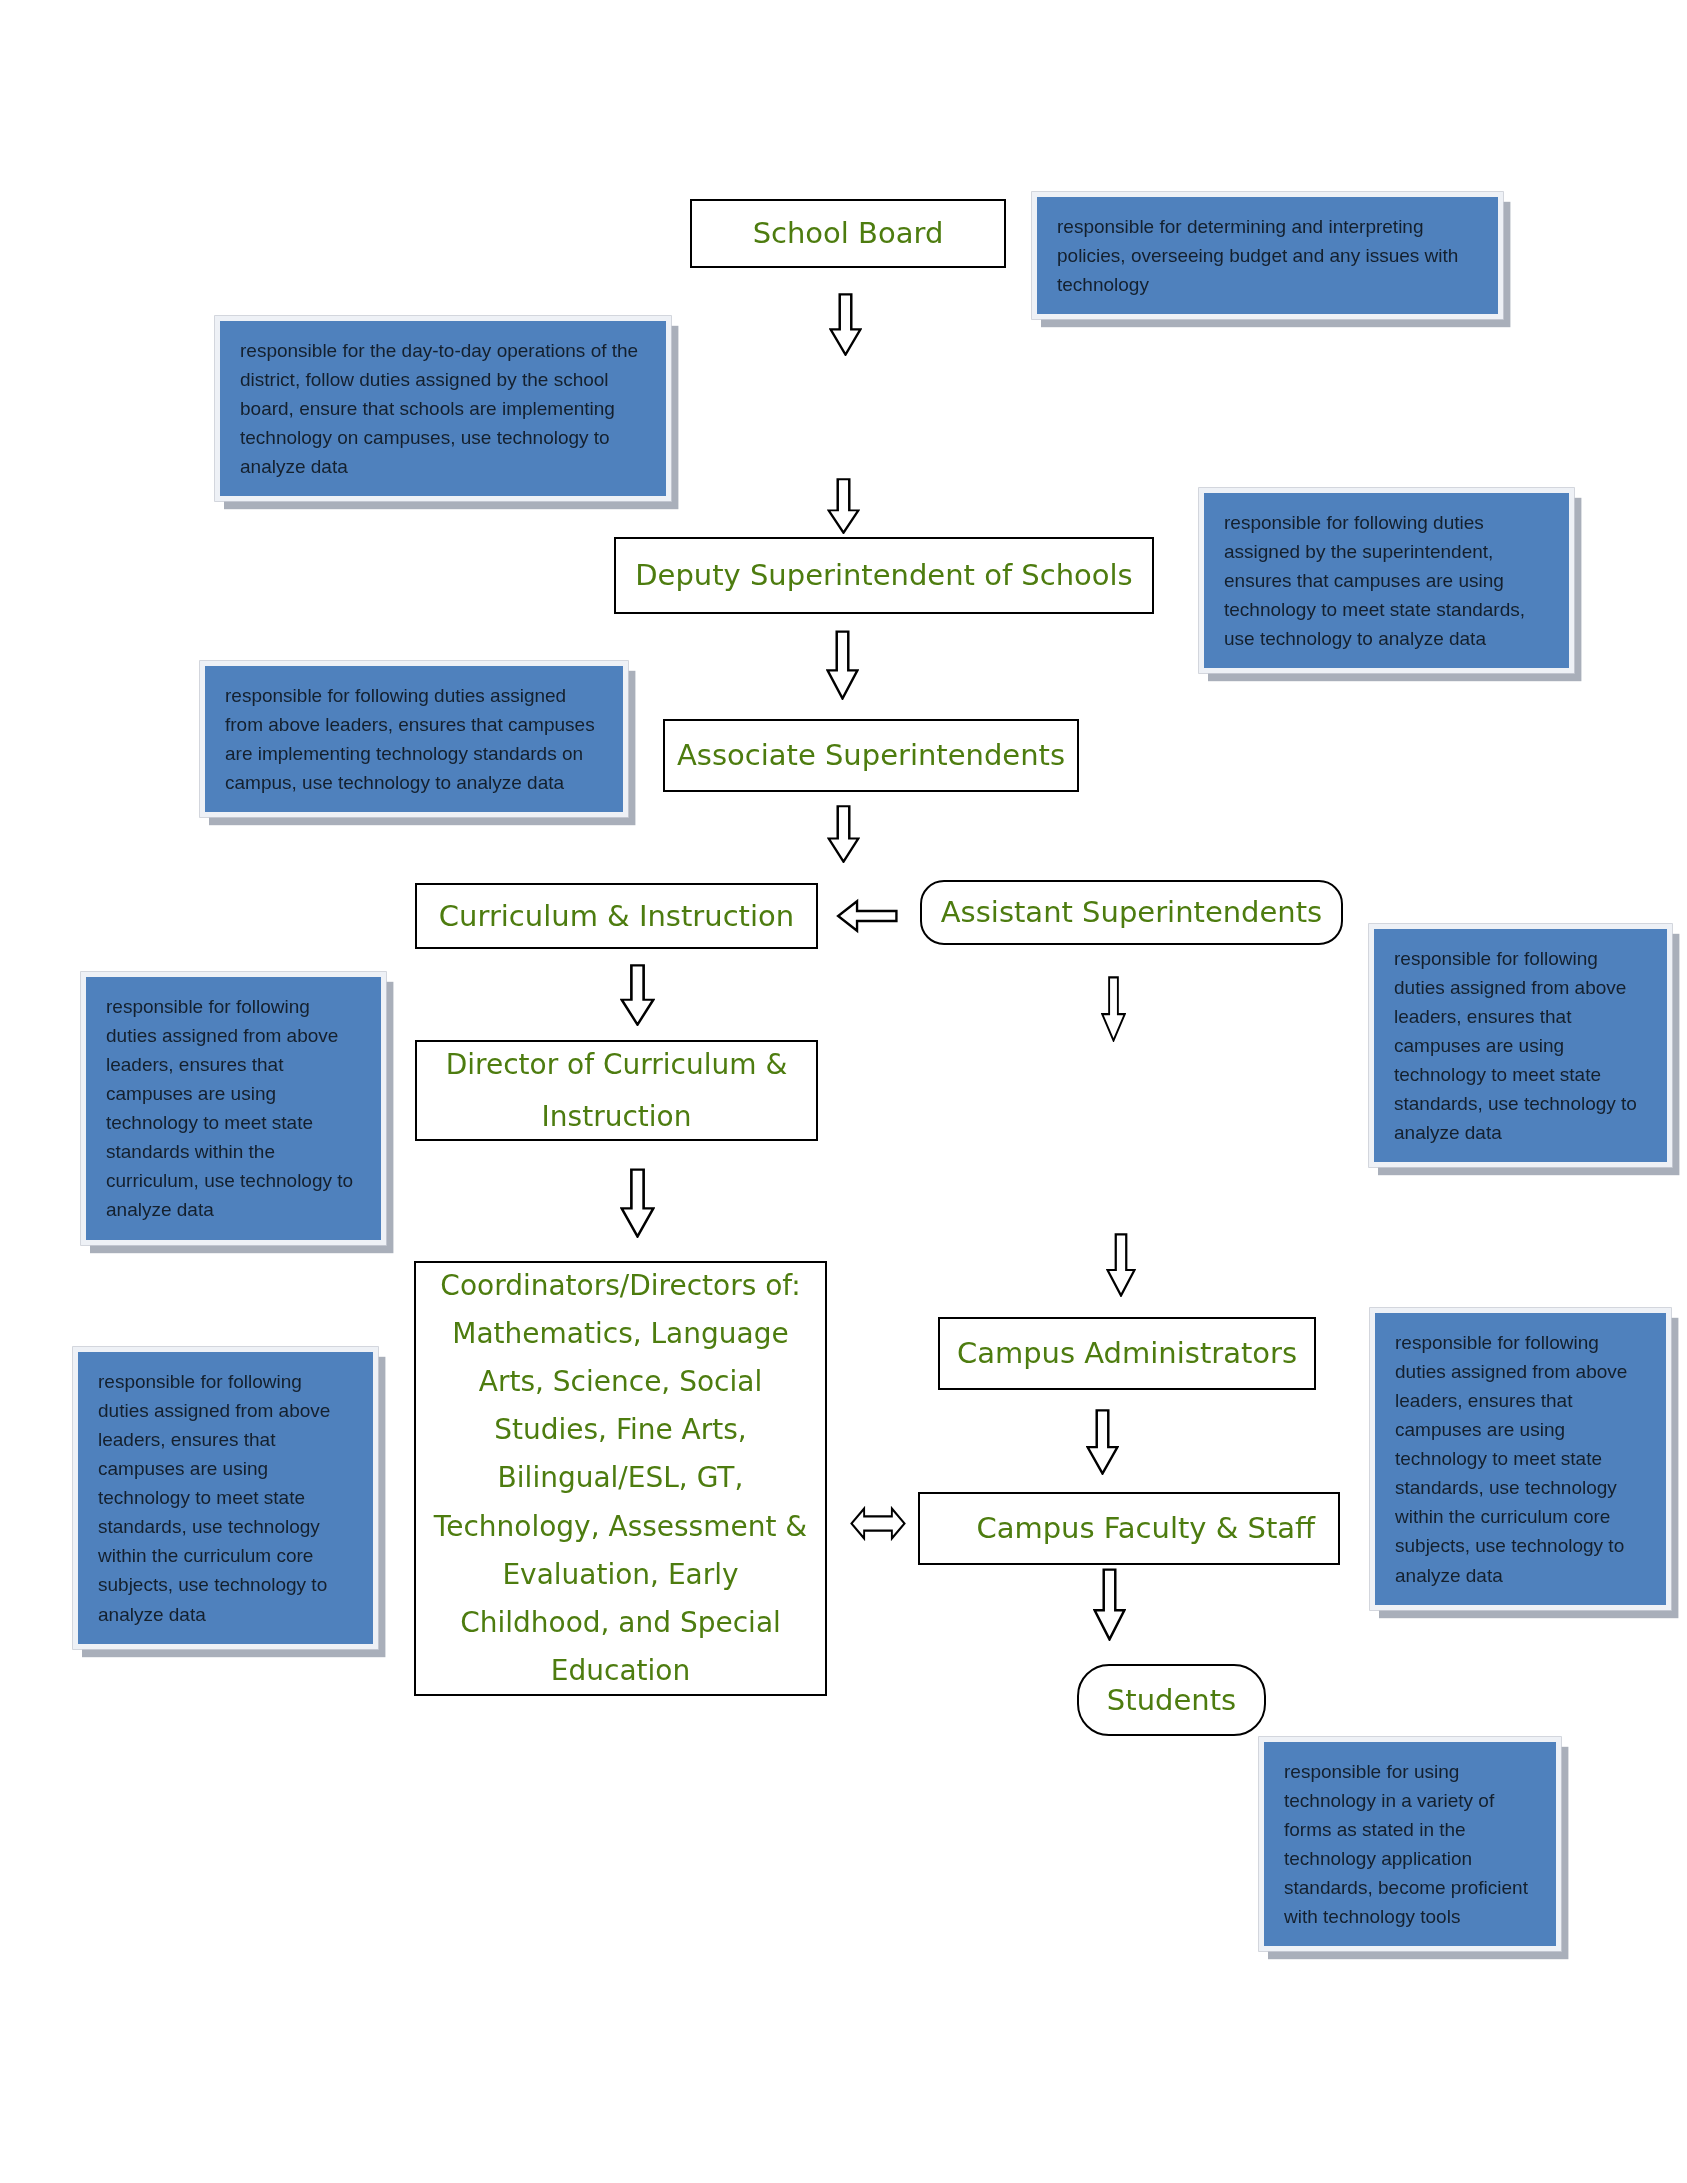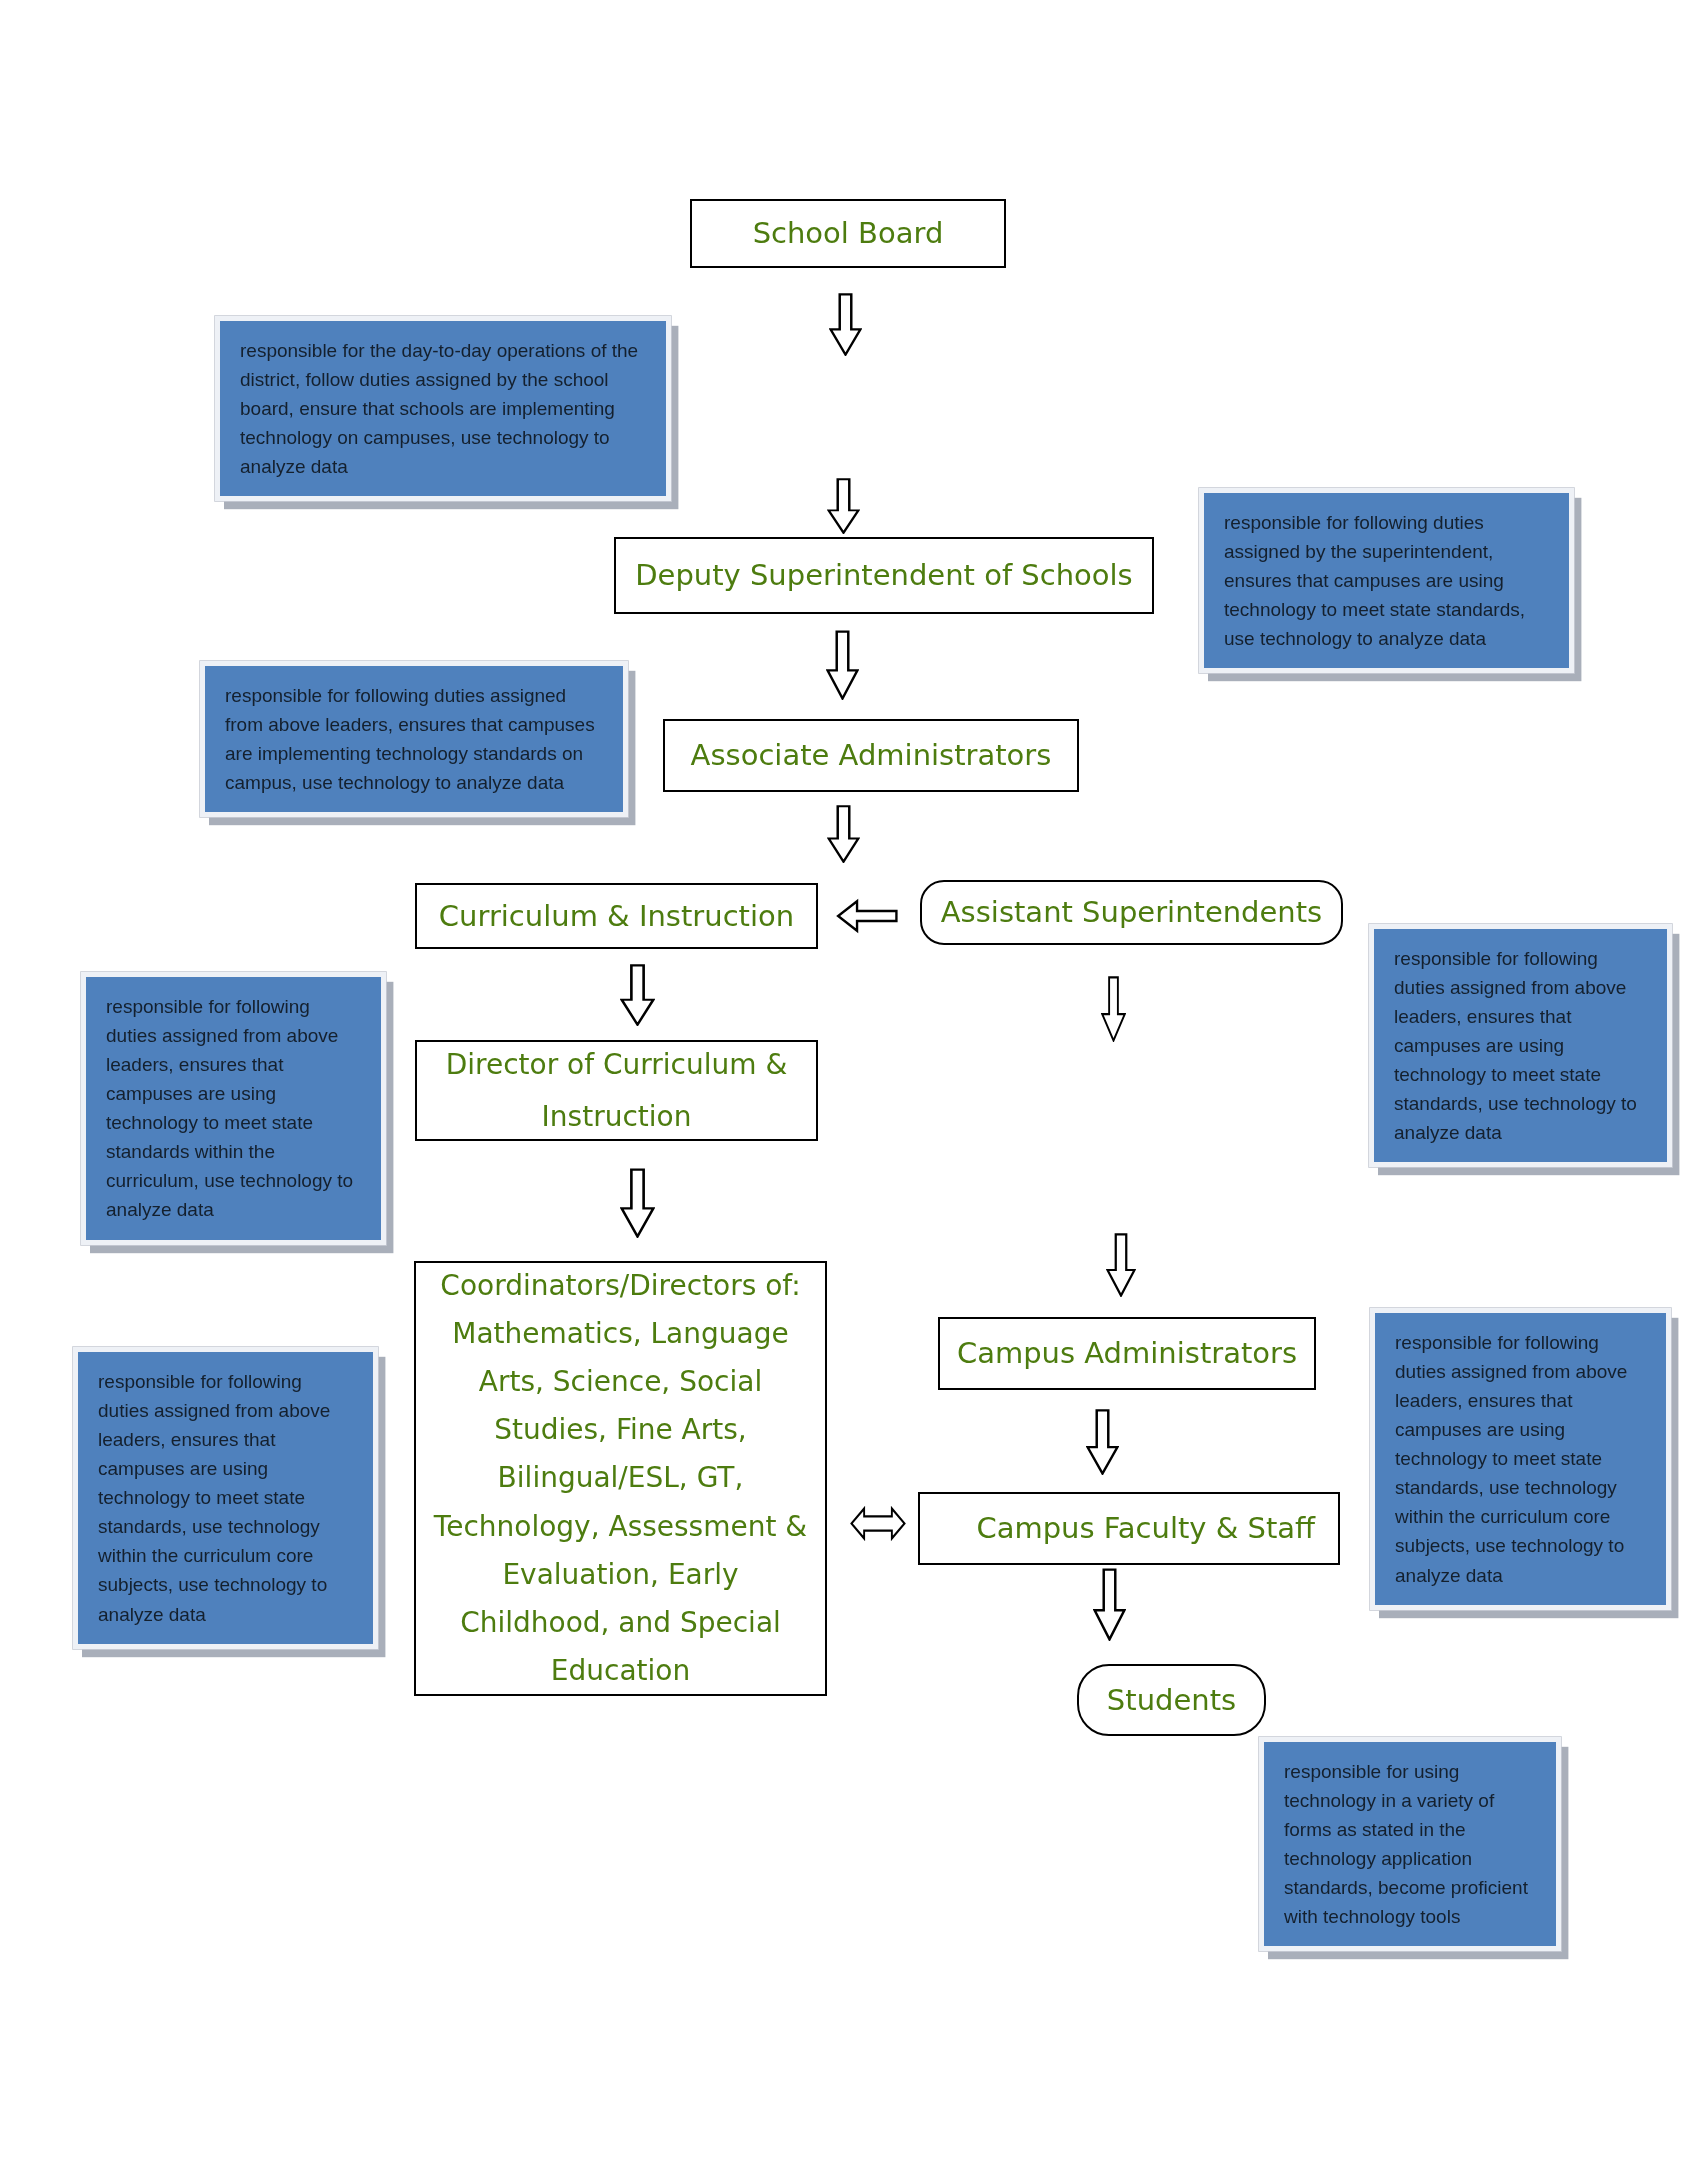--- a/index.html
+++ b/index.html
@@ -51,21 +51,21 @@
   <div class="node" style="left:690px;top:199px;width:316px;height:69px;">
     <span>School Board</span>
   </div>
 
 
   <div class="node" style="left:614px;top:537px;width:540px;height:77px;">
     <span>Deputy Superintendent of Schools</span>
   </div>
 
   <div class="node" style="left:663px;top:719px;width:416px;height:73px;">
-    <span>Associate Administrators</span>
+    <span>Associate Superintendents</span>
   </div>
 
   <div class="node" style="left:415px;top:883px;width:403px;height:66px;">
     <span>Curriculum &amp; Instruction</span>
   </div>
 
   <div class="node" style="left:920px;top:880px;width:423px;height:65px;border-radius:24px;">
     <span>Assistant Superintendents</span>
   </div>
 
@@ -83,20 +83,23 @@
   </div>
 
   <div class="node" style="left:918px;top:1492px;width:422px;height:73px;padding-left:45px;">
     <span>Campus Faculty &amp; Staff</span>
   </div>
 
   <div class="node" style="left:1077px;top:1664px;width:189px;height:72px;border-radius:32px;">
     <span>Students</span>
   </div>
 
+  <div class="note" style="left:1032px;top:192px;width:471px;">
+    <span>responsible for determining and interpreting policies, overseeing budget and any issues with technology</span>
+  </div>
 
   <div class="note" style="left:215px;top:316px;width:456px;">
     <span>responsible for the day-to-day operations of the district, follow duties assigned by the school board, ensure that schools are implementing technology on campuses, use technology to analyze data</span>
   </div>
 
   <div class="note" style="left:1199px;top:488px;width:375px;">
     <span>responsible for following duties assigned by the superintendent, ensures that campuses are using technology to meet state standards, use technology to analyze data</span>
   </div>
 
   <div class="note" style="left:200px;top:661px;width:428px;">

